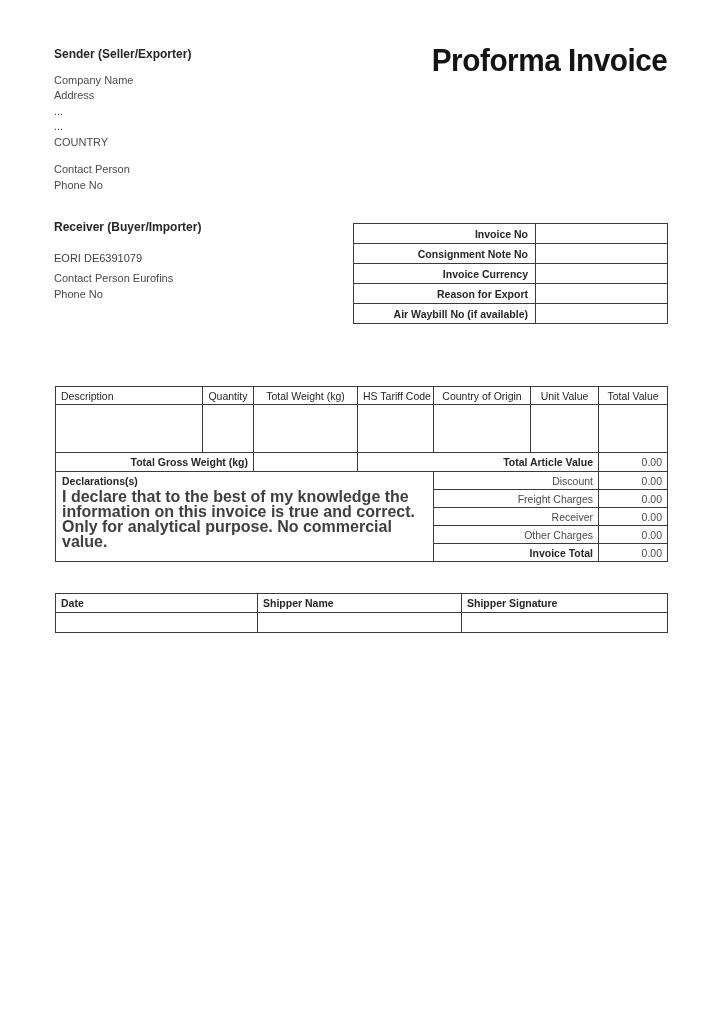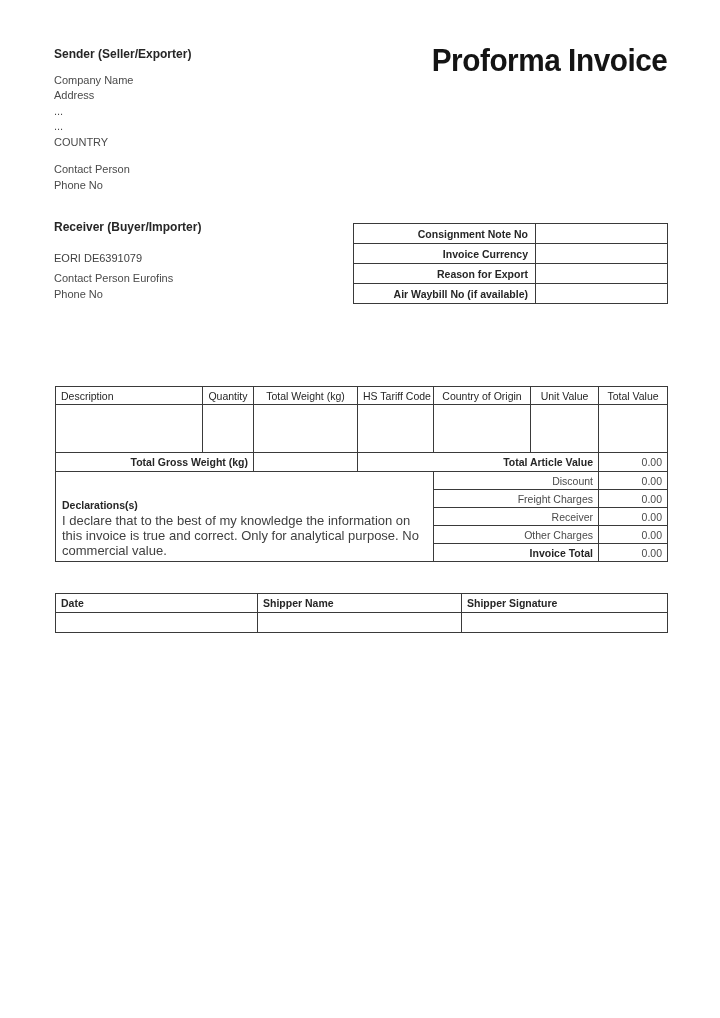--- a/index.html
+++ b/index.html
@@ -45,22 +45,22 @@
   .invoice-fields td { height:20px; }
   .invoice-fields td.lbl { font-weight:bold; color:#262626; text-align:right; padding-right:7px; }
 
   
   .items-table { position:absolute; left:55px; top:386px; width:612px; }
   .items-table td.hdr { font-weight:normal; color:#262626; height:18px; }
   .items-table tr.item-row td { height:48px; }
   .items-table tr.totals-row td { height:19px; }
   .items-table tr.charge-row td { height:18px; }
   .decl-cell { vertical-align:top; white-space:normal; padding:2px 7px 2px 6px; }
-  .decl-head { font-weight:bold; color:#262626; font-size:10.5px; line-height:15px;margin-top:24px; }
-  .decl-text { font-size:13px; line-height:15px; color:#3f3f3f; }
+  .decl-head { font-weight:bold; color:#262626; font-size:10.5px; line-height:15px; }
+  .decl-text { font-size:16px; line-height:15px; color:#3f3f3f;font-weight:bold; }
 
   
   .signature-table { position:absolute; left:55px; top:593px; width:612px; }
   .signature-table td.hdr { font-weight:bold; color:#262626; height:19px; }
   .signature-table tr.sig-empty td { height:20px; }
 </style>
 </head>
 <body>
 
 <div class="page">
@@ -91,20 +91,24 @@
     </div>
   </div>
 
   <table class="invoice-fields">
     <colgroup>
         <col style="width:182px">
         <col style="width:132px">
       </colgroup>
     <tbody>
       <tr>
+        <td class="lbl">Invoice No</td>
+        <td></td>
+      </tr>
+      <tr>
         <td class="lbl">Consignment Note No</td>
         <td></td>
       </tr>
       <tr>
         <td class="lbl">Invoice Currency</td>
         <td></td>
       </tr>
       <tr>
         <td class="lbl">Reason for Export</td>
         <td></td>

